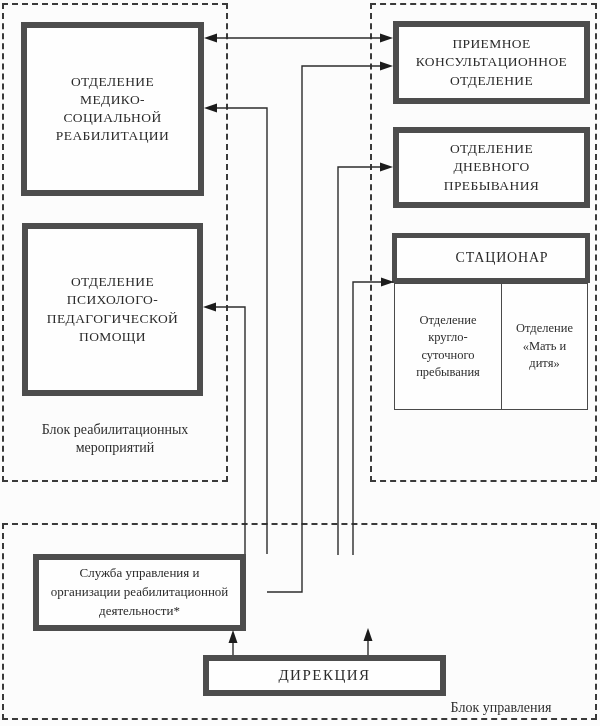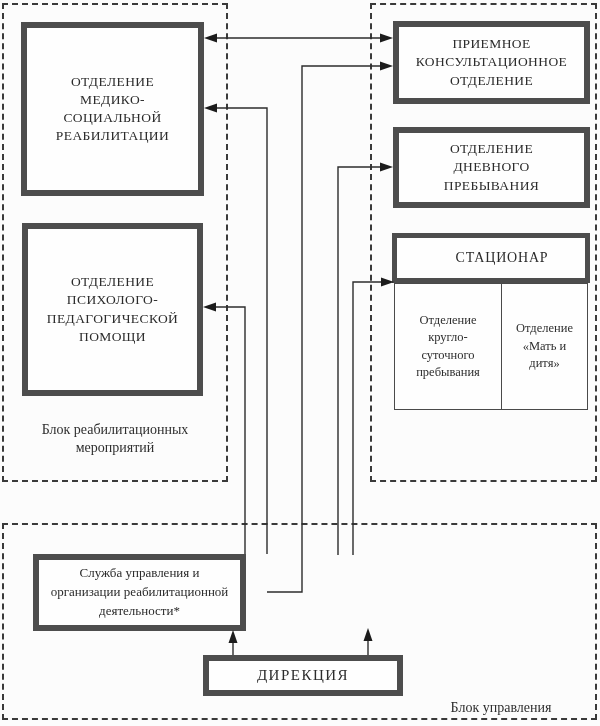--- a/index.html
+++ b/index.html
@@ -42,21 +42,21 @@
 
   #n-medsocial  { left: 21px;  top: 22px;  width: 183px; height: 174px; }
   #n-psychped   { left: 22px;  top: 223px; width: 181px; height: 173px; }
   #n-admission  { left: 393px; top: 21px;  width: 197px; height: 83px;  }
   #n-daystay    { left: 393px; top: 127px; width: 197px; height: 81px;  }
   #n-inpatient  { left: 392px; top: 233px; width: 198px; height: 50px;  border-width: 5px; padding-left: 22px; }
   #n-inpatient .lbl { font-size: 14px; letter-spacing: 0.8px; }
 
   #n-rehabservice { left: 33px;  top: 554px; width: 213px; height: 77px; }
   #n-adminservice { left: 337px; top: 555px; width: 229px; height: 74px; }
-  #n-directorate  { left: 203px; top: 655px; width: 200px; height: 41px; }
+  #n-directorate  { left: 203px; top: 655px; width: 243px; height: 41px; }
   #n-directorate .lbl { font-size: 15px; letter-spacing: 1.5px; }
   .mixed { font-size: 13px; line-height: 1.45 !important; color: #2b2b2b; }
 
   .cells {
     position: absolute;
     left: 394px; top: 283px; width: 194px; height: 127px;
     box-sizing: border-box;
     border: 1px solid #4a4a4a;
     display: flex;
     background: #fefefe;

